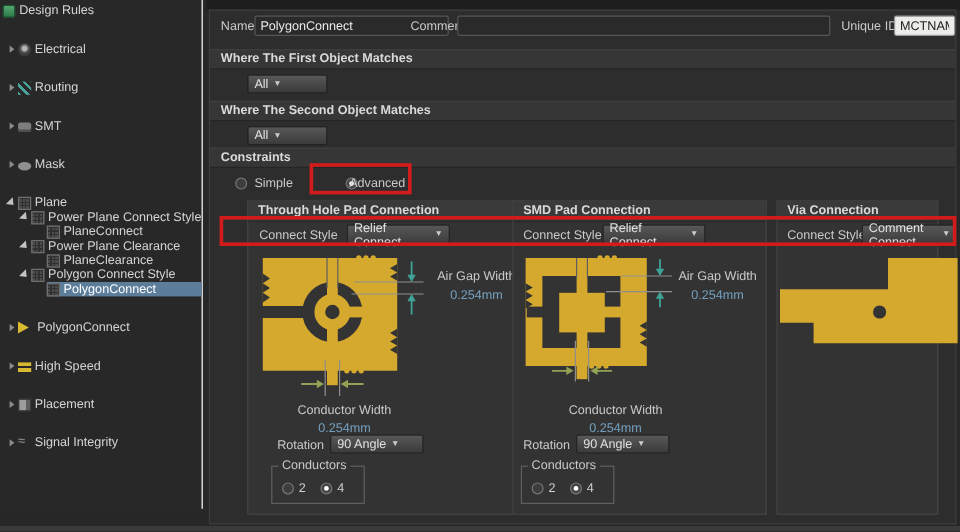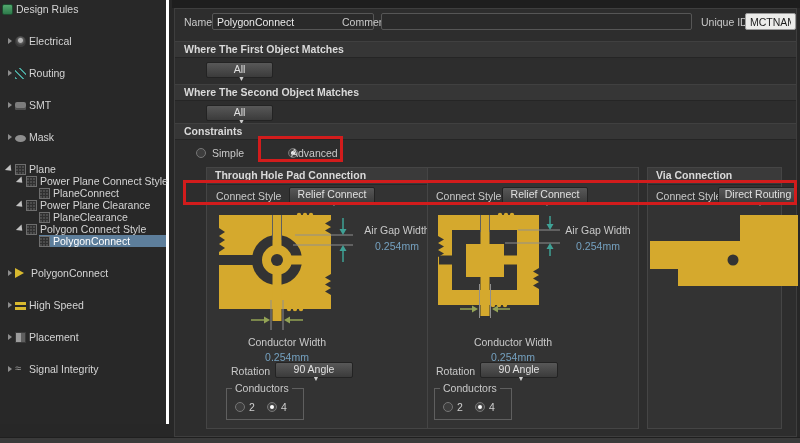--- a/index.html
+++ b/index.html
@@ -4,21 +4,21 @@
 <style>
   html,body{margin:0;padding:0;}
   body{
     width:800px;height:443px;position:relative;overflow:hidden;
     background:#272727;
     font-family:"Liberation Sans", sans-serif;
     font-size:10.5px;color:#cfcfcf;
     -webkit-font-smoothing:antialiased;
   }
   
-  .sidebar{position:absolute;left:0;top:0;width:169px;height:424px;background:#282828;border-right:3px solid #ffffff;padding-top:3px;box-sizing:border-box;}
+  .sidebar{position:absolute;left:0;top:0;width:169px;height:424px;background:#282828;border-right:1px solid #ffffff;padding-top:3px;box-sizing:border-box;}
   .trow{height:12px;line-height:12px;display:flex;align-items:center;white-space:nowrap;cursor:default;}
   .trow .tw{width:11px;height:11px;display:inline-flex;align-items:center;justify-content:center;flex:0 0 11px;}
   .tw-c::before{content:"";border-left:4px solid #8d8d8d;border-top:3px solid transparent;border-bottom:3px solid transparent;}
   .tw-e::before{content:"";border-left:5px solid #c2c2c2;border-top:4px solid transparent;border-bottom:4px solid transparent;transform:rotate(45deg);}
   .tic{width:11px;height:11px;flex:0 0 11px;margin-right:3px;display:inline-block;box-sizing:border-box;}
   .tlabel{color:#d4d4d4;}
   .ti-wrap{display:inline-flex;align-items:center;height:12px;padding-right:4px;flex:1;}
   .trow.sel .ti-wrap{background:#5d7e9b;}
   .trow.sel .tlabel{color:#ffffff;}
   .lv0{padding-left:2px;} .lv1{padding-left:4px;margin-top:20px;} .lv2{padding-left:15px;} .lv3{padding-left:28px;}
@@ -39,21 +39,21 @@
   
   .topstrip{position:absolute;left:172px;top:0;width:628px;height:8px;background:#1e1e1e;}
   .bottomstrip{position:absolute;left:0;top:437px;width:800px;height:6px;background:#3a3a3a;border-top:1px solid #1f1f1f;box-sizing:border-box;}
   .main{position:absolute;left:174px;top:8px;width:623px;height:429px;background:#2d2d2d;border:1px solid #3e3e3e;box-sizing:border-box;}
   .abs{position:absolute;}
   .lbl{color:#c9c9c9;height:16px;line-height:16px;white-space:nowrap;}
   .inp{background:#2a2a2a;border:1px solid #565656;border-radius:2px;color:#eaeaea;font-family:"Liberation Sans",sans-serif;font-size:10.5px;padding:0 4px;box-sizing:border-box;outline:none;}
   .inp-light{background:#ececea;border:1px solid #9a9a9a;color:#1c1c1c;}
   .strip{left:0;width:621px;height:17px;background:#363636;border-top:1px solid #404040;border-bottom:1px solid #252525;box-sizing:border-box;}
   .strip .st{font-weight:bold;color:#dadada;line-height:15px;padding-left:9px;}
-  .dd{display:flex;align-items:center;justify-content:flex-start;background:linear-gradient(#585858,#3b3b3b);border:1px solid #232323;border-radius:2px;color:#e0e0e0;padding:0 5px;box-sizing:border-box;cursor:default;flex-direction:column;}
+  .dd{display:flex;align-items:center;justify-content:flex-start;background:linear-gradient(#585858,#3b3b3b);border:1px solid #232323;border-radius:2px;color:#e0e0e0;padding:0 5px;box-sizing:border-box;cursor:default;}
   .dd .arr{font-size:7px;color:#cccccc;margin-left:4px;}
   
   .radio{width:10px;height:10px;border-radius:50%;background:#3d3d3d;border:1px solid #767676;box-sizing:border-box;position:relative;display:inline-block;}
   .radio.on{background:#444444;}
   .radio.on::after{content:"";position:absolute;left:2px;top:2px;width:4px;height:4px;border-radius:50%;background:#ffffff;}
   
   .gpanel{position:absolute;top:158px;height:262px;background:#333333;border:1px solid #454545;box-sizing:border-box;}
   .ghead{height:16px;line-height:15px;background:#3a3a3a;border-bottom:1px solid #272727;font-weight:bold;color:#dadada;padding-left:8px;}
   .valtxt{color:#74a0bf;}
   .ctr{text-align:center;}
@@ -280,20 +280,21 @@
         </span>
       <span class="radrow" style="left:40px;top:12px;">
           <span class="radio on"></span>
           <span>4</span>
         </span>
     </div>
   </div>
 
   
   <div class="gpanel" style="left:252px;width:212px;">
+    <div class="ghead">SMD Pad Connection</div>
     <div class="abs lbl" style="left:8px;top:20px;">Connect Style</div>
     <div class="abs dd" style="left:74px;top:19px;width:86px;height:17px;">
         <span>Relief Connect</span>
         <span class="arr">▼</span>
       </div>
 
     <div class="abs" style="left:8px;top:44px;">
       <svg width="128" height="108" viewBox="0 0 128 108">
         <path d="M2,3 H103 V93 H2 Z" fill="#d5a92d"></path>
         <path d="M2,24 l6,3.5 -6,3.5 6,3.5 -6,3.5 6,3.5 -6,3.5 Z" fill="#333333"></path>
@@ -346,21 +347,21 @@
           <span>4</span>
         </span>
     </div>
   </div>
 
   
   <div class="gpanel" style="left:472px;width:135px;">
     <div class="ghead">Via Connection</div>
     <div class="abs lbl" style="left:8px;top:20px;">Connect Style</div>
     <div class="abs dd" style="left:70px;top:19px;width:80px;height:17px;">
-        <span>Direct Routing</span>
+        <span>Comment Connect</span>
         <span class="arr">▼</span>
       </div>
     <div class="abs" style="left:0px;top:40px;">
       <svg width="152" height="85" viewBox="0 0 152 85">
         <path d="M92,7 H150 V78 H30 V61 H2 V33 H92 Z" fill="#d5a92d"></path>
         <circle cx="85" cy="52" r="5.5" fill="#333333"></circle>
       </svg>
     </div>
   </div>
 

